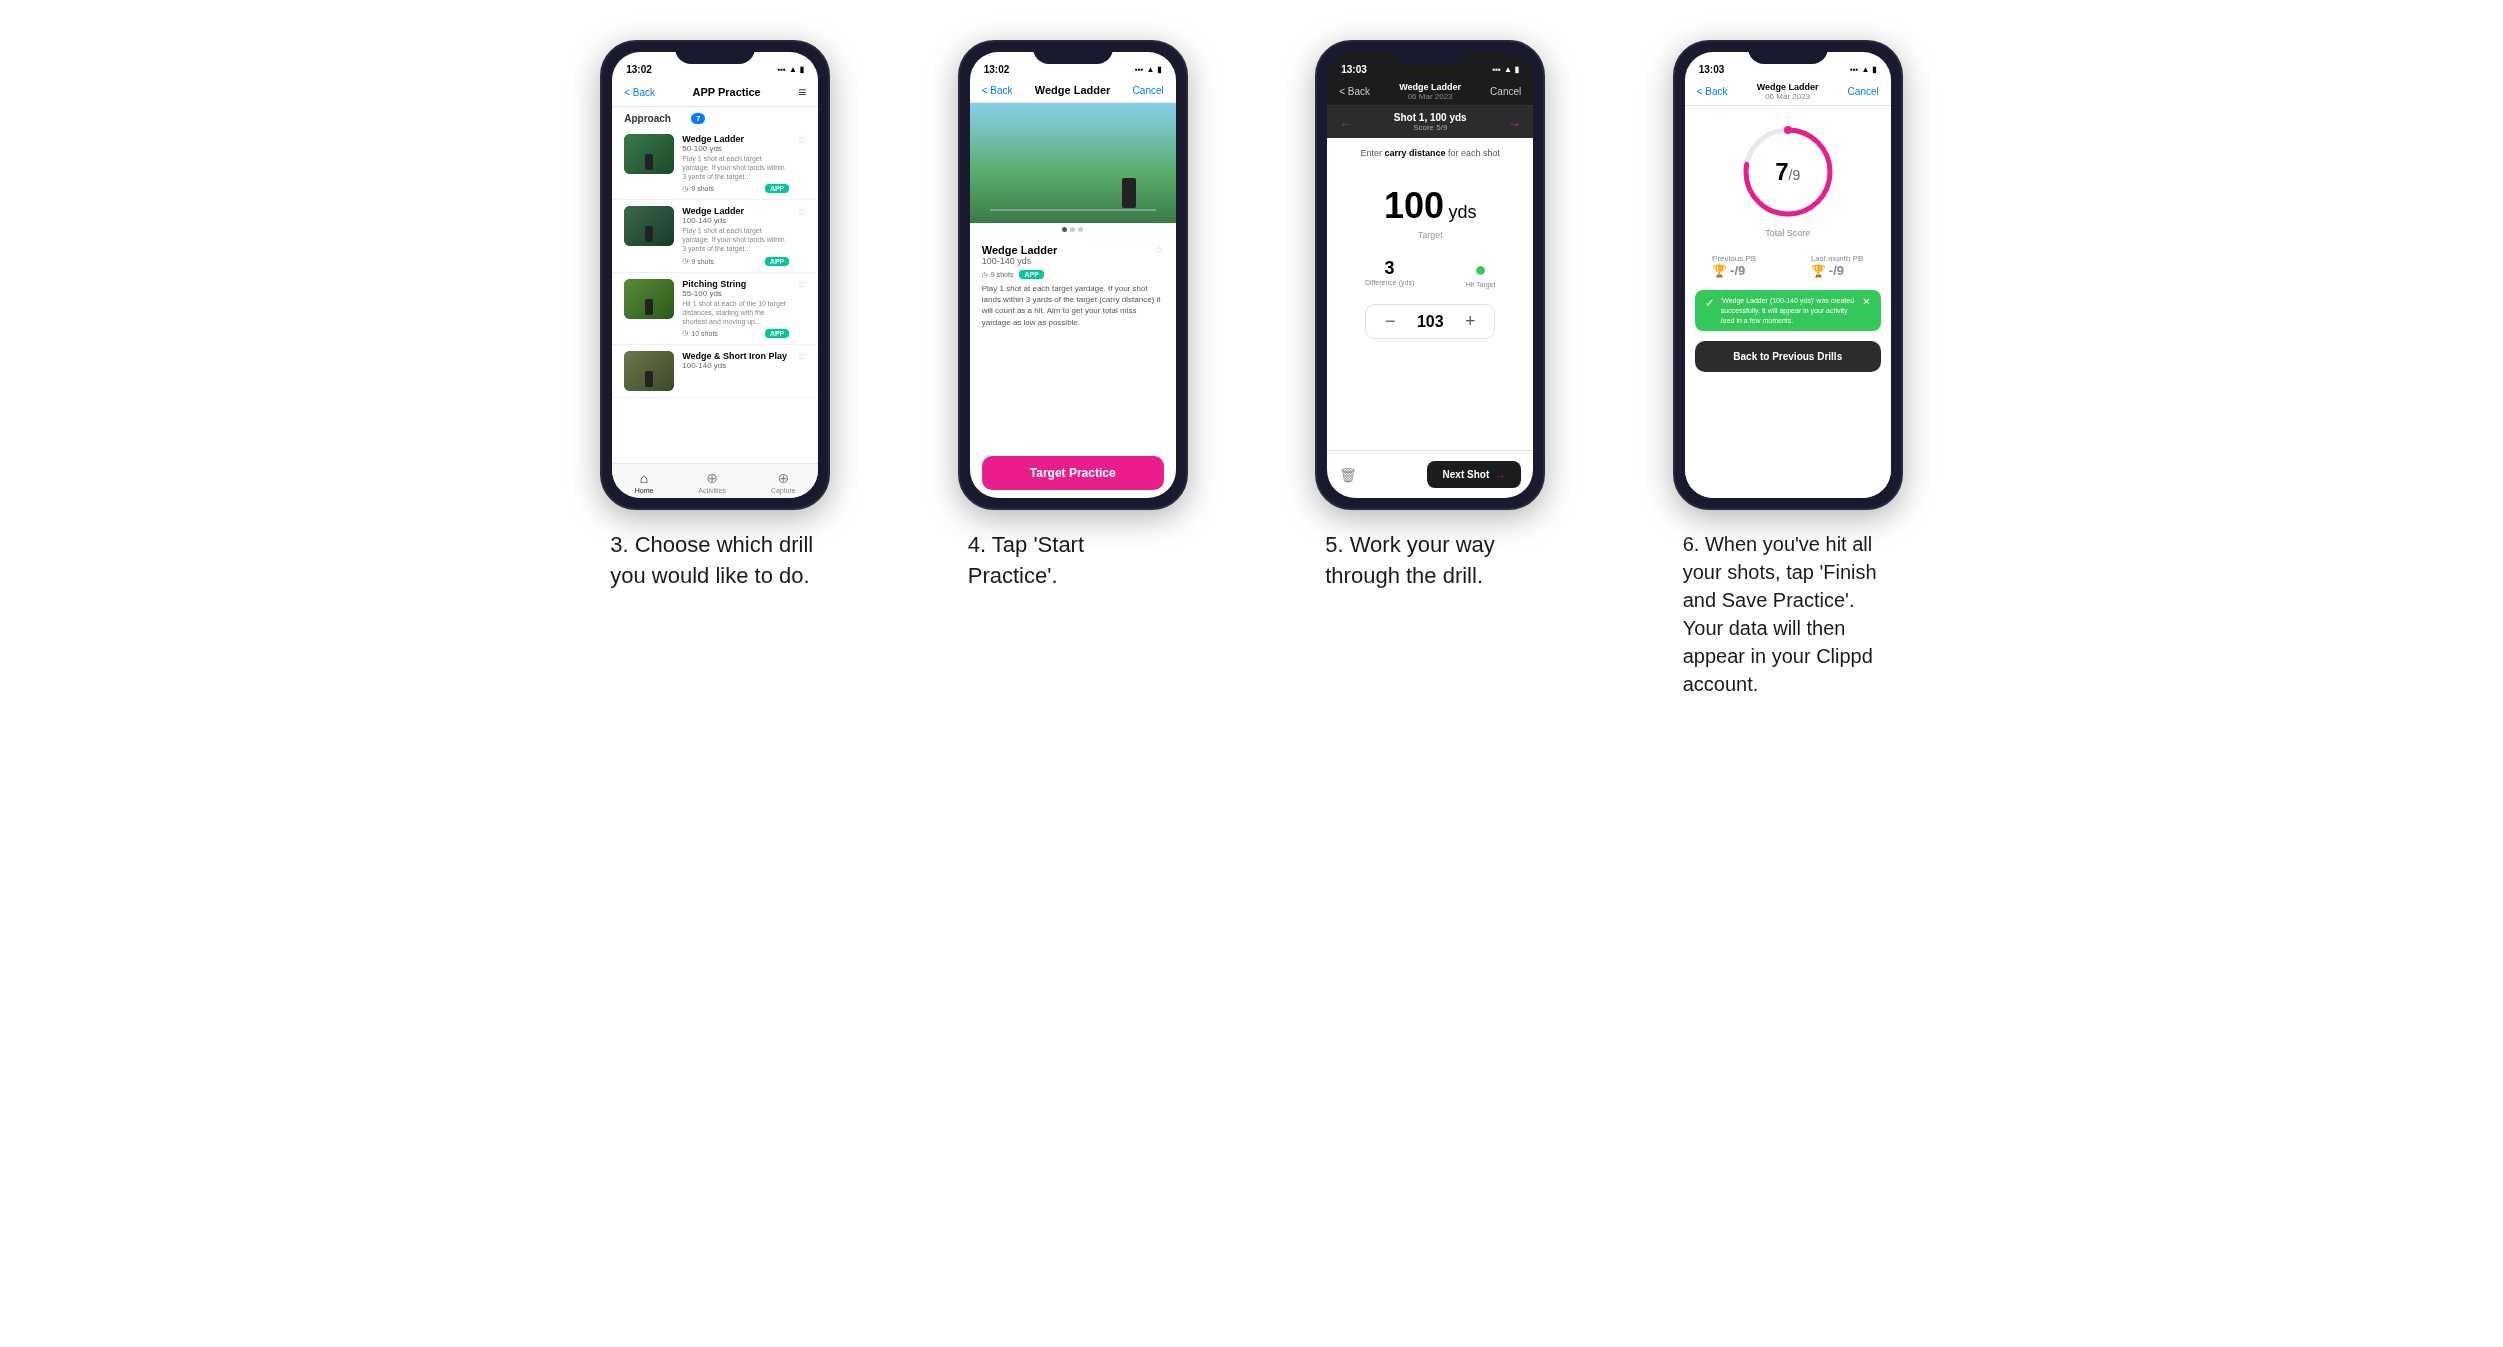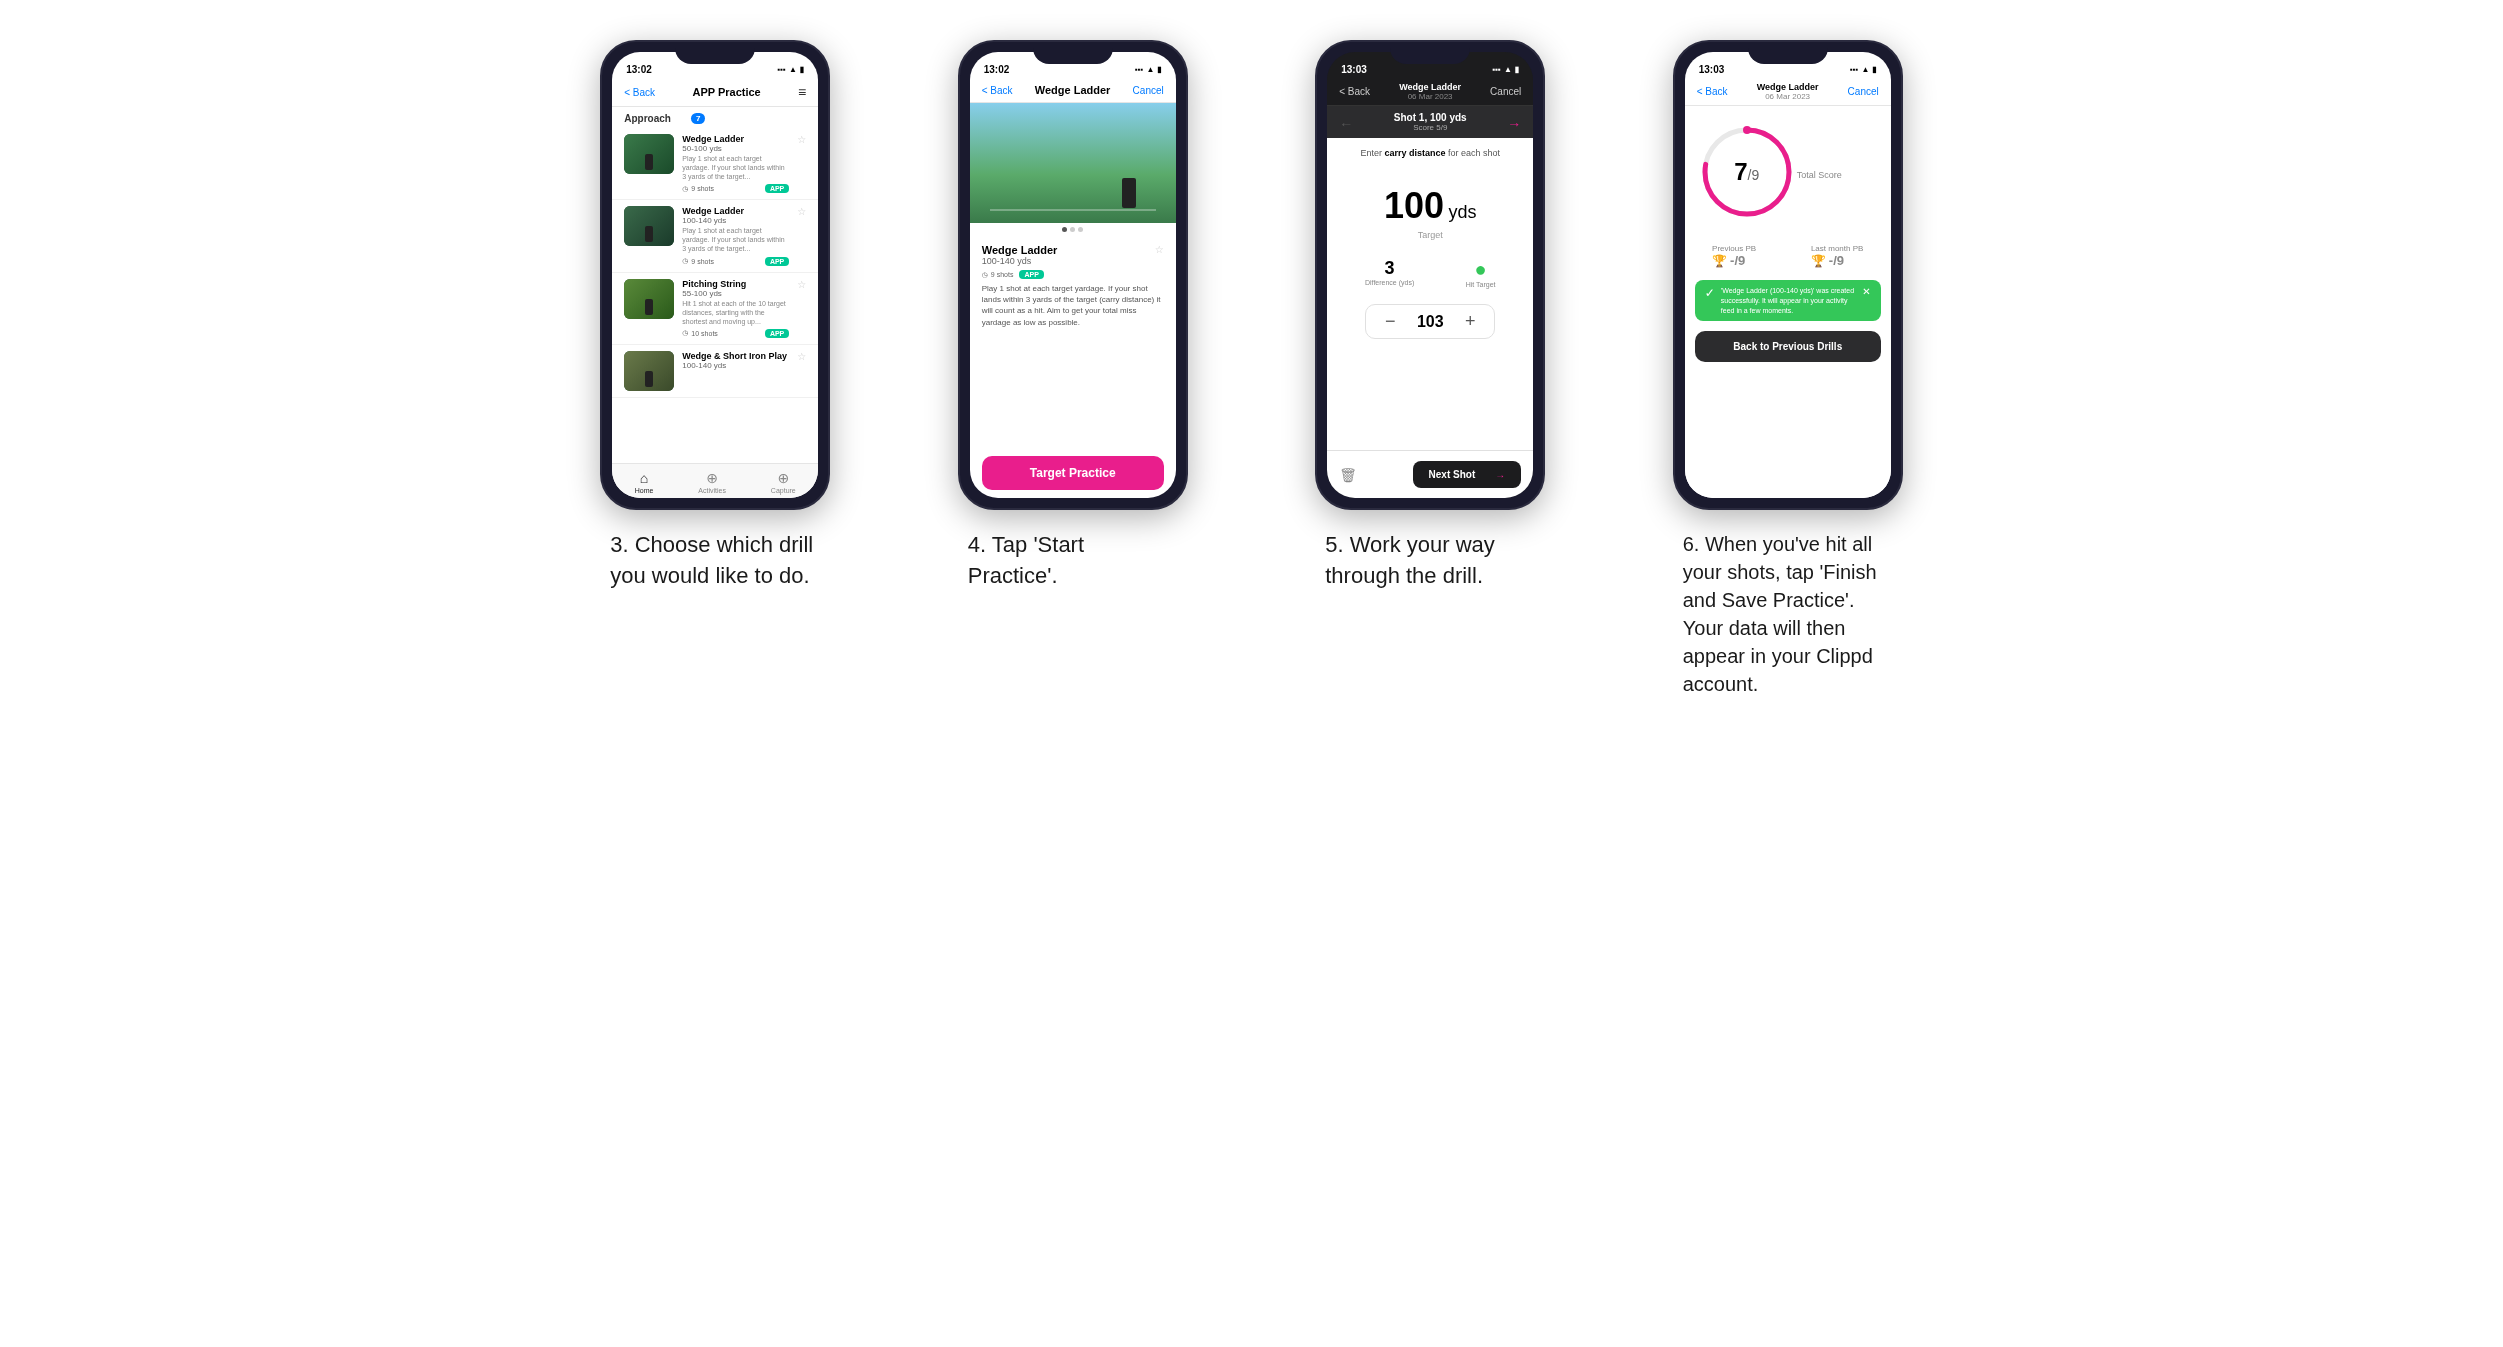--- a/index.html
+++ b/index.html
@@ -187,30 +187,30 @@
       padding: 6px 12px; margin-top: 8px;
     }
     .input-btn { font-size: 18px; color: #555; width: 24px; text-align: center; }
     .input-value { font-size: 16px; font-weight: 600; color: #000; min-width: 40px; text-align: center; }
     .next-shot-bar {
       display: flex; align-items: center; justify-content: space-between;
       padding: 10px 12px; background: #fff; border-top: 0.5px solid #e0e0e0;
     }
     .trash-icon { font-size: 14px; color: #888; }
     .next-shot-btn {
-      display: flex; align-items: center; gap: 20px;
+      display: flex; align-items: center; gap: 6px;
       background: #1c1c1e; color: #fff; border-radius: 8px;
       padding: 8px 16px; font-size: 10px; font-weight: 600;
     }
     .next-arrow { color: #e91e8c; }
 
     
     .results-screen { flex: 1; display: flex; flex-direction: column; background: #fff; overflow: hidden; }
     .score-circle-container {
-      display: flex; flex-direction: row; align-items: center;
+      display: flex; flex-direction: column; align-items: center;
       padding: 16px 12px 8px;
     }
     .score-ring {
       width: 100px; height: 100px; position: relative; margin-bottom: 6px;
     }
     .score-ring svg { width: 100%; height: 100%; }
     .score-text-overlay {
       position: absolute; top: 50%; left: 50%; transform: translate(-50%, -50%);
       text-align: center;
     }

